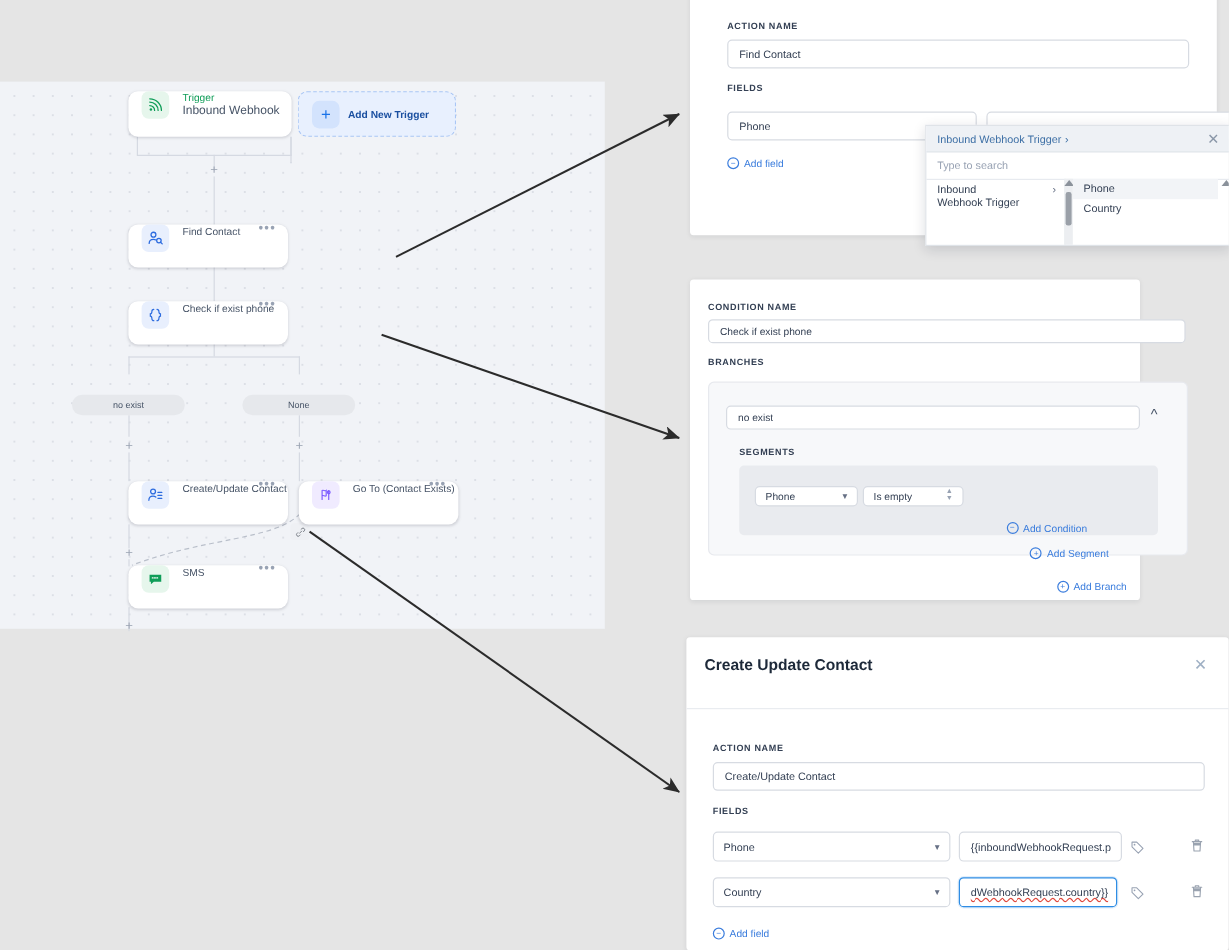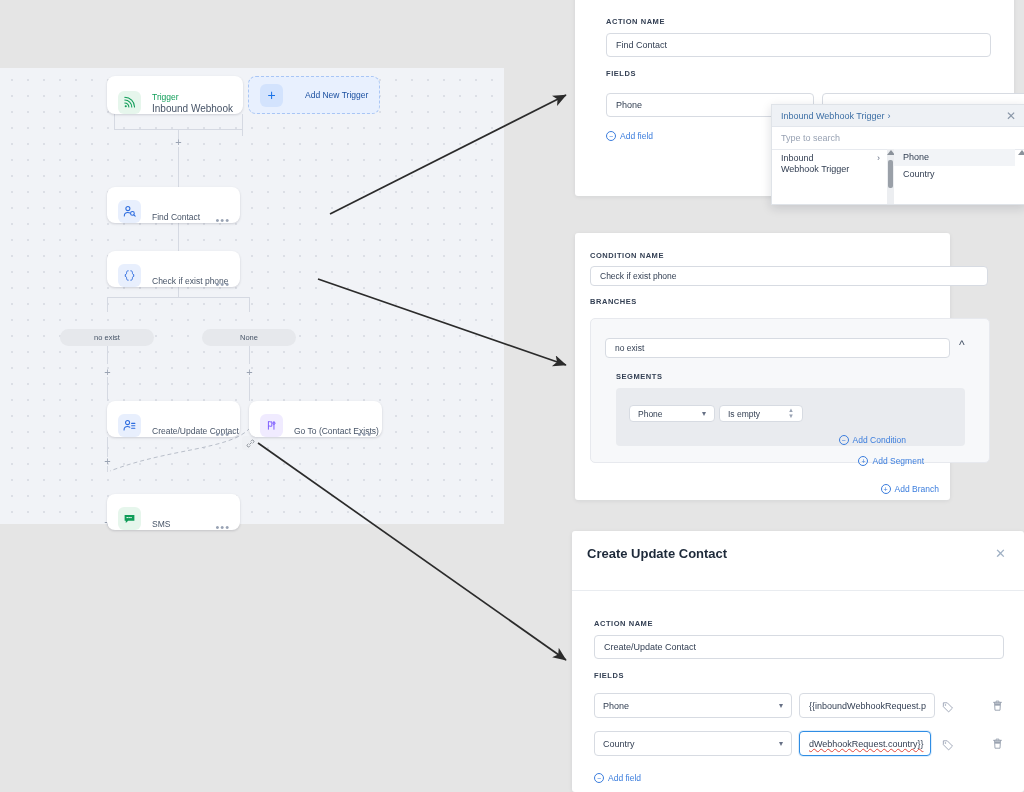--- a/index.html
+++ b/index.html
@@ -15,21 +15,21 @@
   #canvas{
     position:absolute;left:0;top:68px;width:504px;height:456px;
     background-color:#f1f3f7;
     background-image:radial-gradient(#dcdfe6 1px, transparent 1.1px);
     background-size:16px 16px;
     background-position:4px 4px;
   }
   .node{
     position:absolute;background:#fff;border-radius:8px;
     box-shadow:0 1px 3px rgba(16,24,40,.10),0 1px 2px rgba(16,24,40,.06);
-    display:flex;align-items:flex-end;box-sizing:border-box;
+    display:flex;align-items:flex-start;box-sizing:border-box;
   }
   .node-ico{
     width:23px;height:23px;border-radius:6px;flex:0 0 auto;
     display:flex;align-items:center;justify-content:center;margin-left:11px;
   }
   .node-txt{margin-left:11px;flex:1 1 auto;min-width:0;}
   .node-title{font-size:8.5px;color:#0f9d58;line-height:11px;font-weight:400;}
   .node-sub{font-size:10px;color:#475467;line-height:11px;}
   .node-label{font-size:8.5px;color:#475467;line-height:12px;white-space:nowrap;}
   .dots3{
@@ -37,21 +37,21 @@
     line-height:6px;user-select:none;
   }
   .add-trigger{
     position:absolute;background:#e8f0fe;border:1px dashed #a9c6f5;border-radius:8px;
     display:flex;align-items:center;box-sizing:border-box;
   }
   .add-trigger .plusbox{
     width:23px;height:23px;border-radius:6px;background:#d3e3fd;color:#1a73e8;
     display:flex;align-items:center;justify-content:center;font-size:14px;margin-left:11px;
   }
-  .add-trigger .lbl{margin-left:22px;font-size:8.5px;color:#1a4fa0;}
+  .add-trigger .lbl{margin-left:7px;font-size:8.5px;color:#1a4fa0;font-weight:bold;}
   .branch-pill{
     position:absolute;height:17px;border-radius:9px;background:#e6e8ec;
     display:flex;align-items:center;justify-content:center;
     font-size:7.5px;color:#475467;
   }
   .conn{position:absolute;background:#d5d9e2;}
   .plusnode{
     position:absolute;width:9px;height:9px;color:#9aa3b2;font-size:11px;
     display:flex;align-items:center;justify-content:center;line-height:9px;
   }
@@ -263,21 +263,21 @@
         <path d="M11 3.4v9.2" stroke="#7c5cff" stroke-width="1.2" stroke-linecap="round"></path>
         <circle cx="11" cy="5.2" r="1.4" fill="none" stroke="#7c5cff" stroke-width="1.2"></circle>
       </svg>
     </div>
     <div class="node-txt">
         <div class="node-label">Go To (Contact Exists)</div>
       </div>
     <div class="dots3"><span>•••</span></div>
   </div>
 
-  <div class="node" style="left:107px;top:426px;width:133px;height:36px;">
+  <div class="node" style="left:107px;top:403px;width:133px;height:36px;">
     <div class="node-ico" style="background:#e6f6ec;">
       <svg width="13" height="13" viewBox="0 0 16 16">
         <path d="M2 3.6h12v7.2H6.4L3.4 13.4v-2.6H2z" fill="#0f9d58"></path>
         <path d="M4.8 6.9h.9M7.1 6.9h.9M9.4 6.9h.9" stroke="#fff" stroke-width="1.2" stroke-linecap="round"></path>
       </svg>
     </div>
     <div class="node-txt">
         <div class="node-label">SMS</div>
       </div>
     <div class="dots3"><span>•••</span></div>

